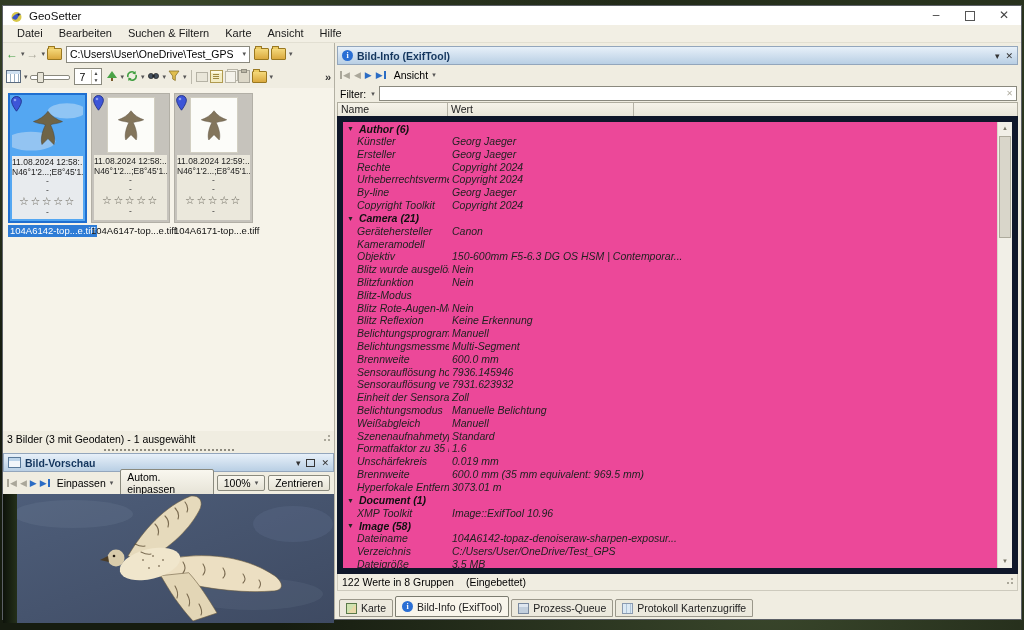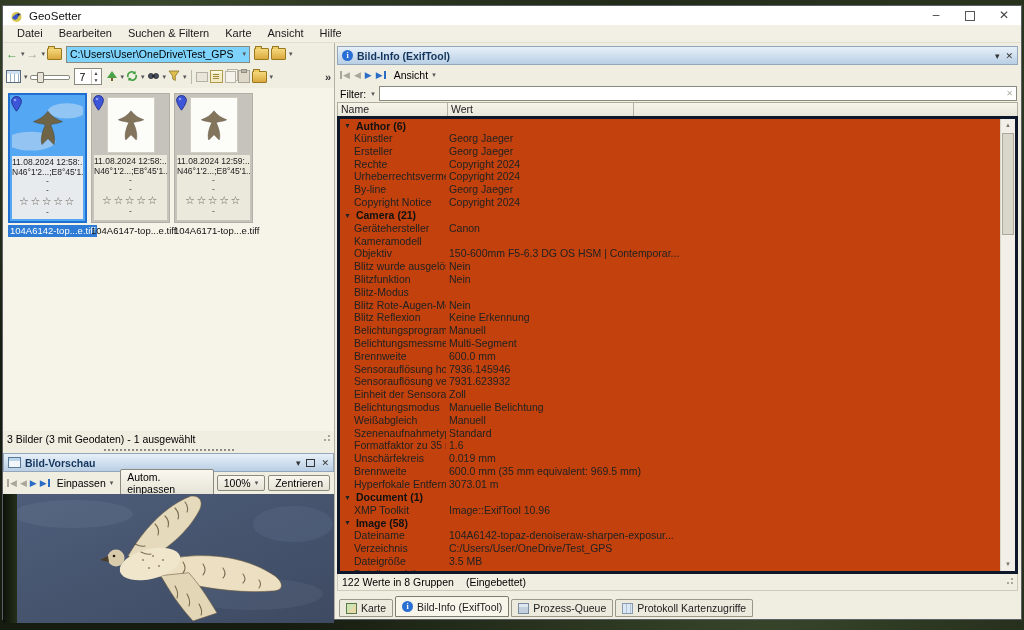--- a/index.html
+++ b/index.html
@@ -26,21 +26,21 @@
   .main{flex:1;display:flex;min-height:0;}
   .left-pane{width:331px;flex:none;display:flex;flex-direction:column;border-right:1px solid #b3b0a3;min-height:0;}
   .right-pane{flex:1;display:flex;flex-direction:column;padding:3px 3px 0 2px;min-width:0;}
   
   .tbar{display:flex;align-items:center;gap:2px;padding:1px 3px;flex:none;}
   .tbar1{height:20px;}
   .tbar2{height:21px;}
   .tglyph{font-size:12px;font-weight:bold;line-height:14px;}
   .green{color:#3f9e3f;} .gray{color:#aaa79a;}
   .dd{font-size:7px;color:#555;margin-left:1px;}
-  .combo{width:176px;height:15px;background:#7dd3fc;border:1px solid#8a897e;display:flex;align-items:center;font-size:10.5px;padding:0 3px;justify-content:space-between;margin:0 2px;white-space:nowrap;overflow:hidden;}
+  .combo{width:176px;height:15px;background:#ffffff;border:1px solid#8a897e;display:flex;align-items:center;font-size:10.5px;padding:0 3px;justify-content:space-between;margin:0 2px;white-space:nowrap;overflow:hidden;}
   .tsep{width:1px;height:14px;background:#bcb9ac;margin:0 2px;}
   .ic-folder{width:13px;height:10px;background:linear-gradient(#f4d87a,#daa93e);border:1px solid #9a7820;border-radius:1px;position:relative;display:inline-block;}
   .ic-folder::before{content:'';position:absolute;top:-3px;left:0;width:5px;height:2px;background:#eccb62;border:1px solid #9a7820;border-bottom:none;border-radius:1px 1px 0 0;}
   .ic-grid{width:13px;height:11px;border:1px solid #5a6a7e;background:
      linear-gradient(#cfe0f0 3px,transparent 3px),
      repeating-linear-gradient(90deg,#fff 0 3px,#9ab0c4 3px 4px),#fff;display:inline-block;}
   .ic-slider{width:40px;height:12px;position:relative;display:inline-block;}
   .ic-slider::before{content:'';position:absolute;left:0;right:0;top:4px;height:3px;border:1px solid #8a897e;background:#fff;border-radius:2px;}
   .ic-slider::after{content:'';position:absolute;left:7px;top:1px;width:5px;height:9px;background:#e8e5d8;border:1px solid #7a796e;border-radius:1px;}
   .spin{width:26px;height:15px;border:1px solid #8a897e;background:#fff;display:flex;align-items:center;margin:0 2px;}
@@ -96,21 +96,21 @@
   .photo{height:129px;flex:none;position:relative;background:#45536b;}
   .photo svg{position:absolute;inset:0;}
   
   .etoolbar{height:20px;display:flex;align-items:center;gap:4px;padding:0 3px;font-size:10.5px;flex:none;}
   .filterrow{height:17px;display:flex;align-items:center;gap:4px;padding:0 1px 0 3px;font-size:10.5px;flex:none;}
   .finput{flex:1;height:13px;background:#fff;border:1px solid #8a897e;display:flex;align-items:center;justify-content:flex-end;padding:0 3px;}
   .fclear{font-size:8px;color:#b0ada0;}
   .ehead{height:13px;display:flex;background:linear-gradient(#f6f3e9,#e9e6da);border:1px solid #b0ad9f;border-bottom:none;flex:none;font-size:10.5px;}
   .hc{padding:0 3px;border-right:1px solid #b5b2a5;line-height:13px;color:#222;}
   .hc.name{width:103px;flex:none;} .hc.val{width:179px;flex:none;} .hc.rest{flex:1;border-right:none;}
-  .etablewrap{flex:1;position:relative;border:3px solid #0f172a;background:#c2410c;min-height:0;overflow:hidden;}
+  .etablewrap{flex:1;position:relative;border:6px solid #0f172a;background:#ec4899;min-height:0;overflow:hidden;font-style:italic;}
   .ebody{position:absolute;inset:0 14px 0 0;overflow:hidden;}
   .exif-group{height:13px;display:flex;align-items:center;gap:5px;padding-left:4px;font-size:10.5px;font-weight:bold;color:#111;}
   .garrow{font-size:7px;color:#222;}
   .exif-row{height:12.8px;display:flex;align-items:flex-start;font-size:10.5px;color:#222;}
   .ecell{white-space:nowrap;overflow:hidden;}
   .ecell.name{width:92px;flex:none;padding-left:14px;}
   .ecell.val{flex:1;padding-left:3px;}
   .vscroll{position:absolute;top:0;right:0;bottom:0;width:14px;background:#f1efe7;border-left:1px solid #dbd8cb;}
   .sarrow{height:13px;text-align:center;font-size:6px;line-height:13px;color:#7a7768;}
   .sarrow.bottom{position:absolute;bottom:0;left:0;right:0;}
@@ -452,21 +452,21 @@
             </div>
             <div class="exif-row">
               <div class="ecell name">Urheberrechtsvermerk</div>
               <div class="ecell val">Copyright 2024</div>
             </div>
             <div class="exif-row">
               <div class="ecell name">By-line</div>
               <div class="ecell val">Georg Jaeger</div>
             </div>
             <div class="exif-row">
-              <div class="ecell name">Copyright Notice</div>
+              <div class="ecell name">Copyright Toolkit</div>
               <div class="ecell val">Copyright 2024</div>
             </div>
             <div class="exif-group">
               <span class="garrow">▼</span>
               <span class="glabel">Camera (21)</span>
             </div>
             <div class="exif-row">
               <div class="ecell name">Gerätehersteller</div>
               <div class="ecell val">Canon</div>
             </div>

